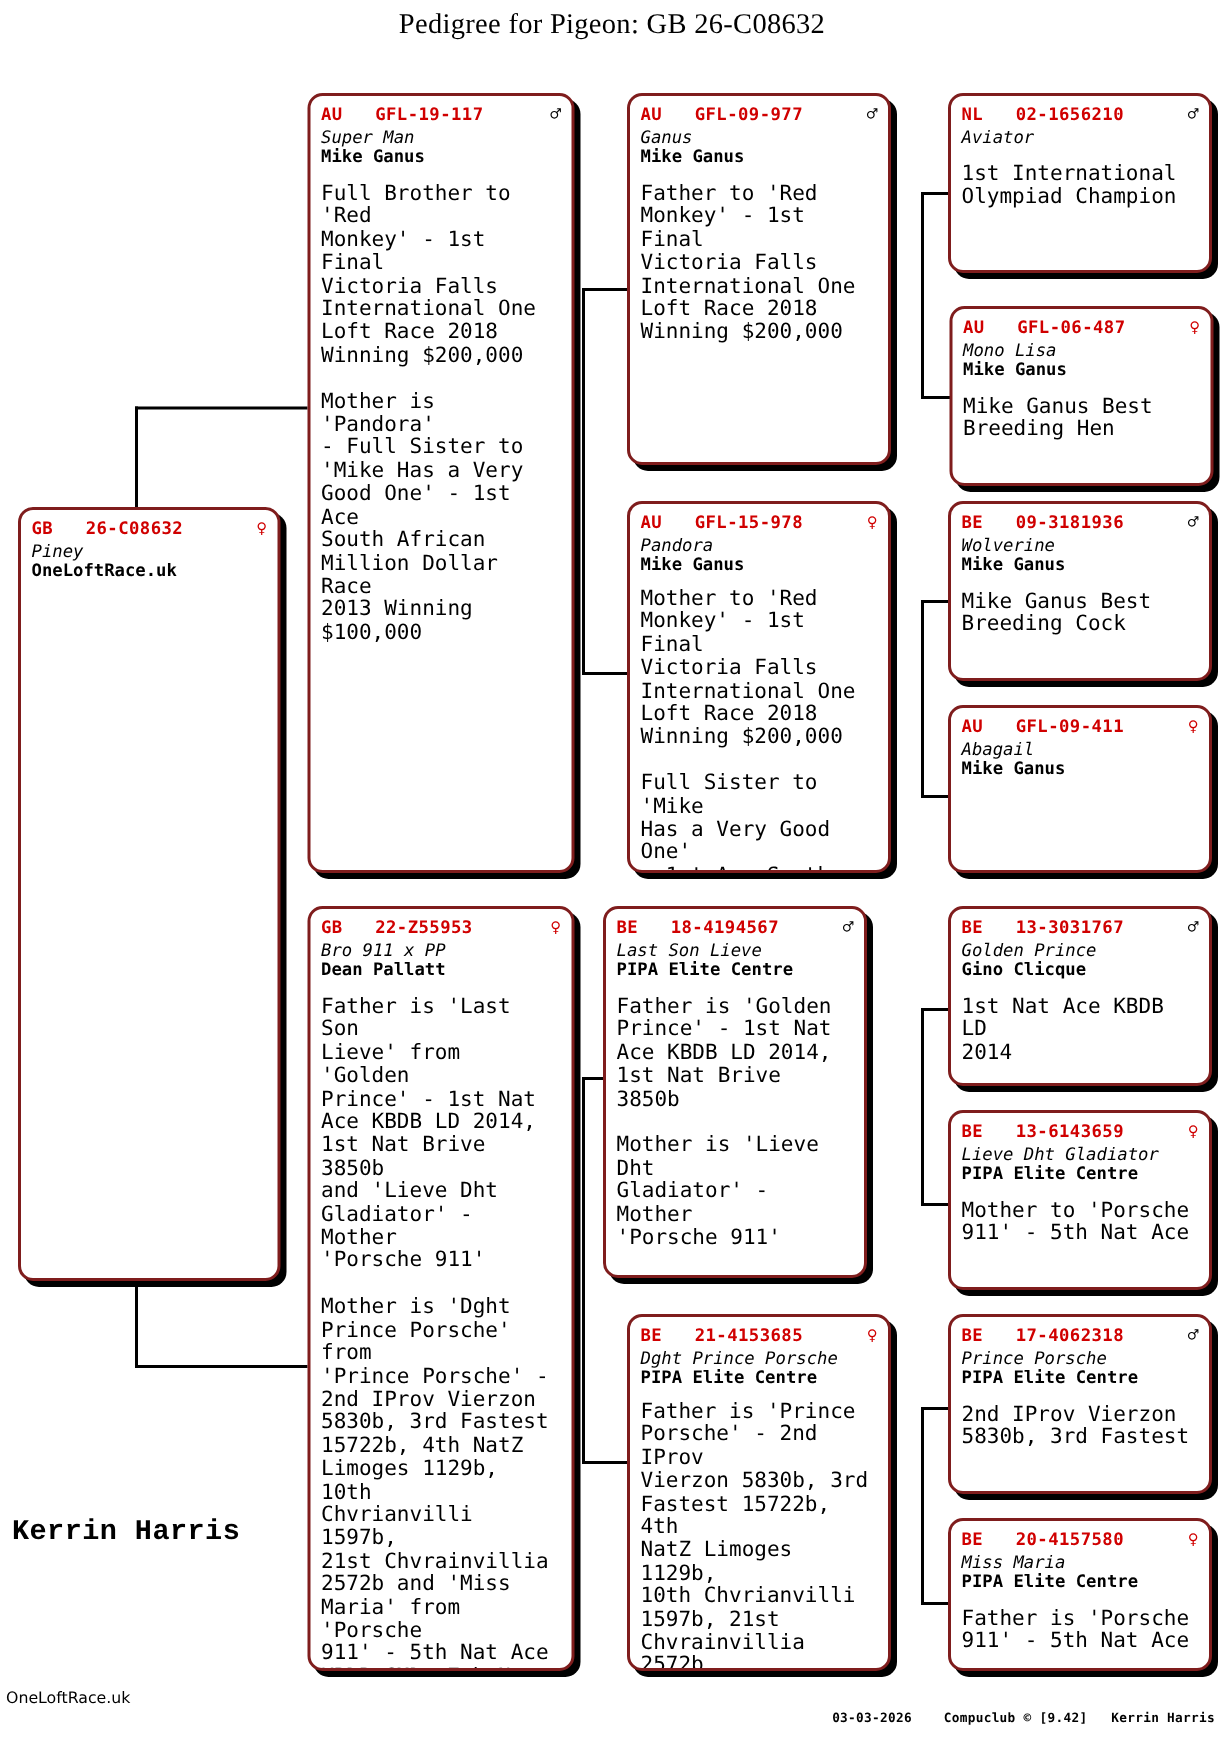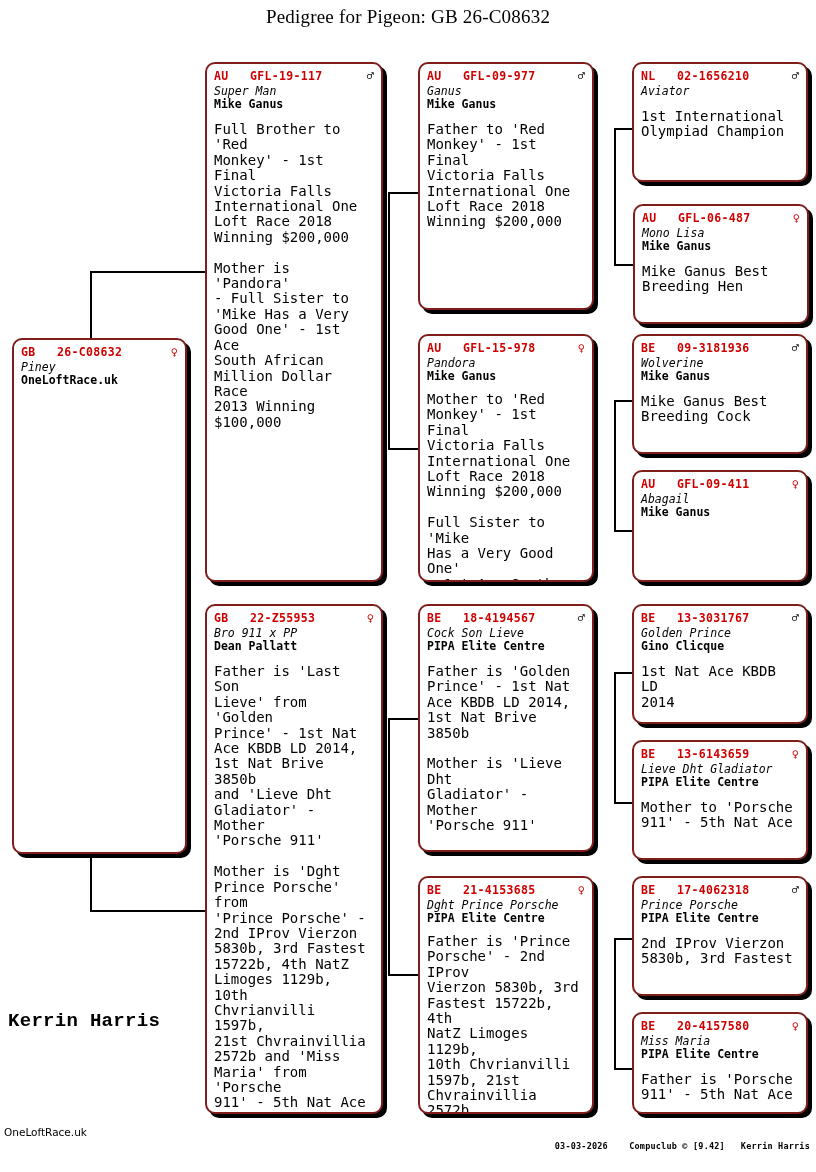--- a/index.html
+++ b/index.html
@@ -225,26 +225,26 @@
 Victoria Falls
 International One
 Loft Race 2018
 Winning $200,000
 
 Full Sister to 'Mike
 Has a Very Good One'
 - 1st Ace South</div>
 </div>
 
-<div class="card" style="left:418px;top:604px;width:176px;height:248px;">
+<div class="card" style="left:402px;top:604px;width:176px;height:248px;">
   <div class="hdr">
     <span class="ring">BE   18-4194567</span>
     <span class="sex male">♂</span>
   </div>
-  <div class="name">Cock Son Lieve</div>
+  <div class="name">Last Son Lieve</div>
   <div class="owner">PIPA Elite Centre</div>
   <div class="notes">Father is 'Golden
 Prince' - 1st Nat
 Ace KBDB LD 2014,
 1st Nat Brive 3850b
 
 Mother is 'Lieve Dht
 Gladiator' - Mother
 'Porsche 911'</div>
 </div>

